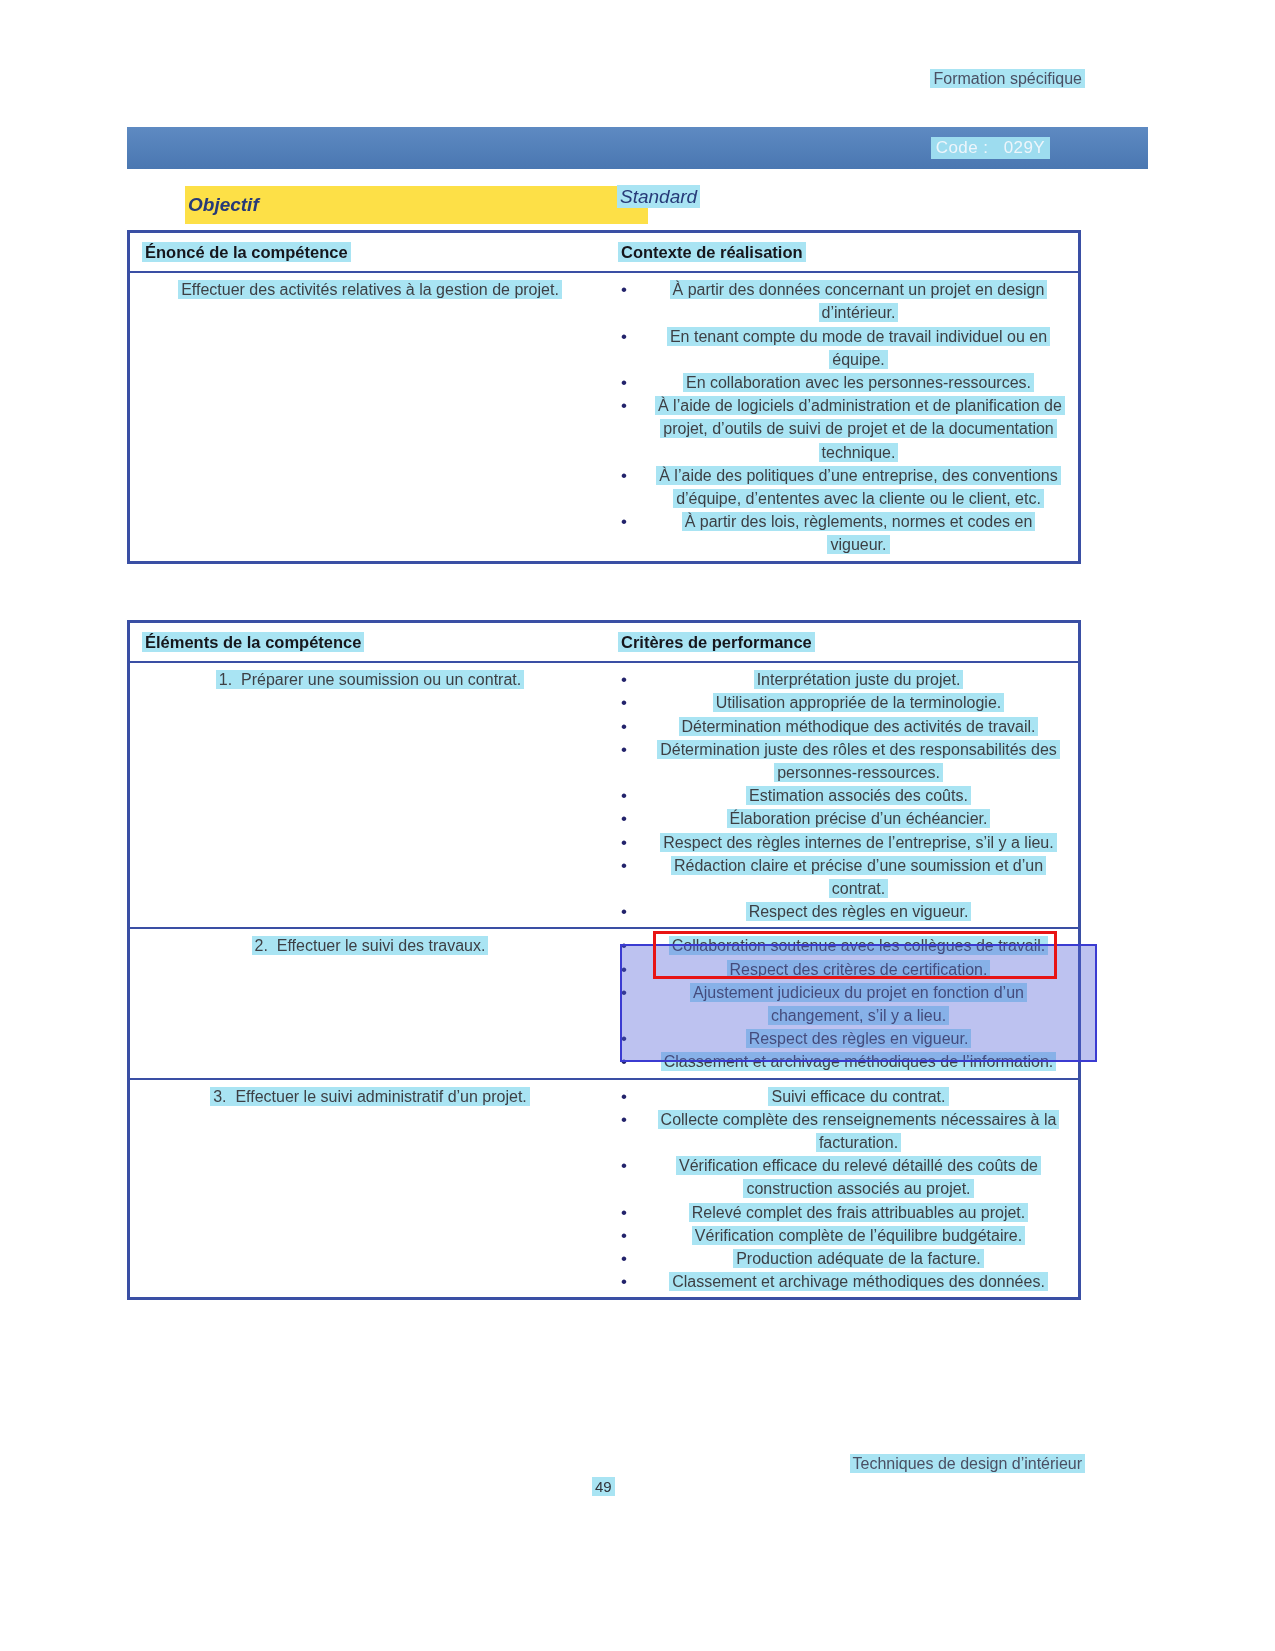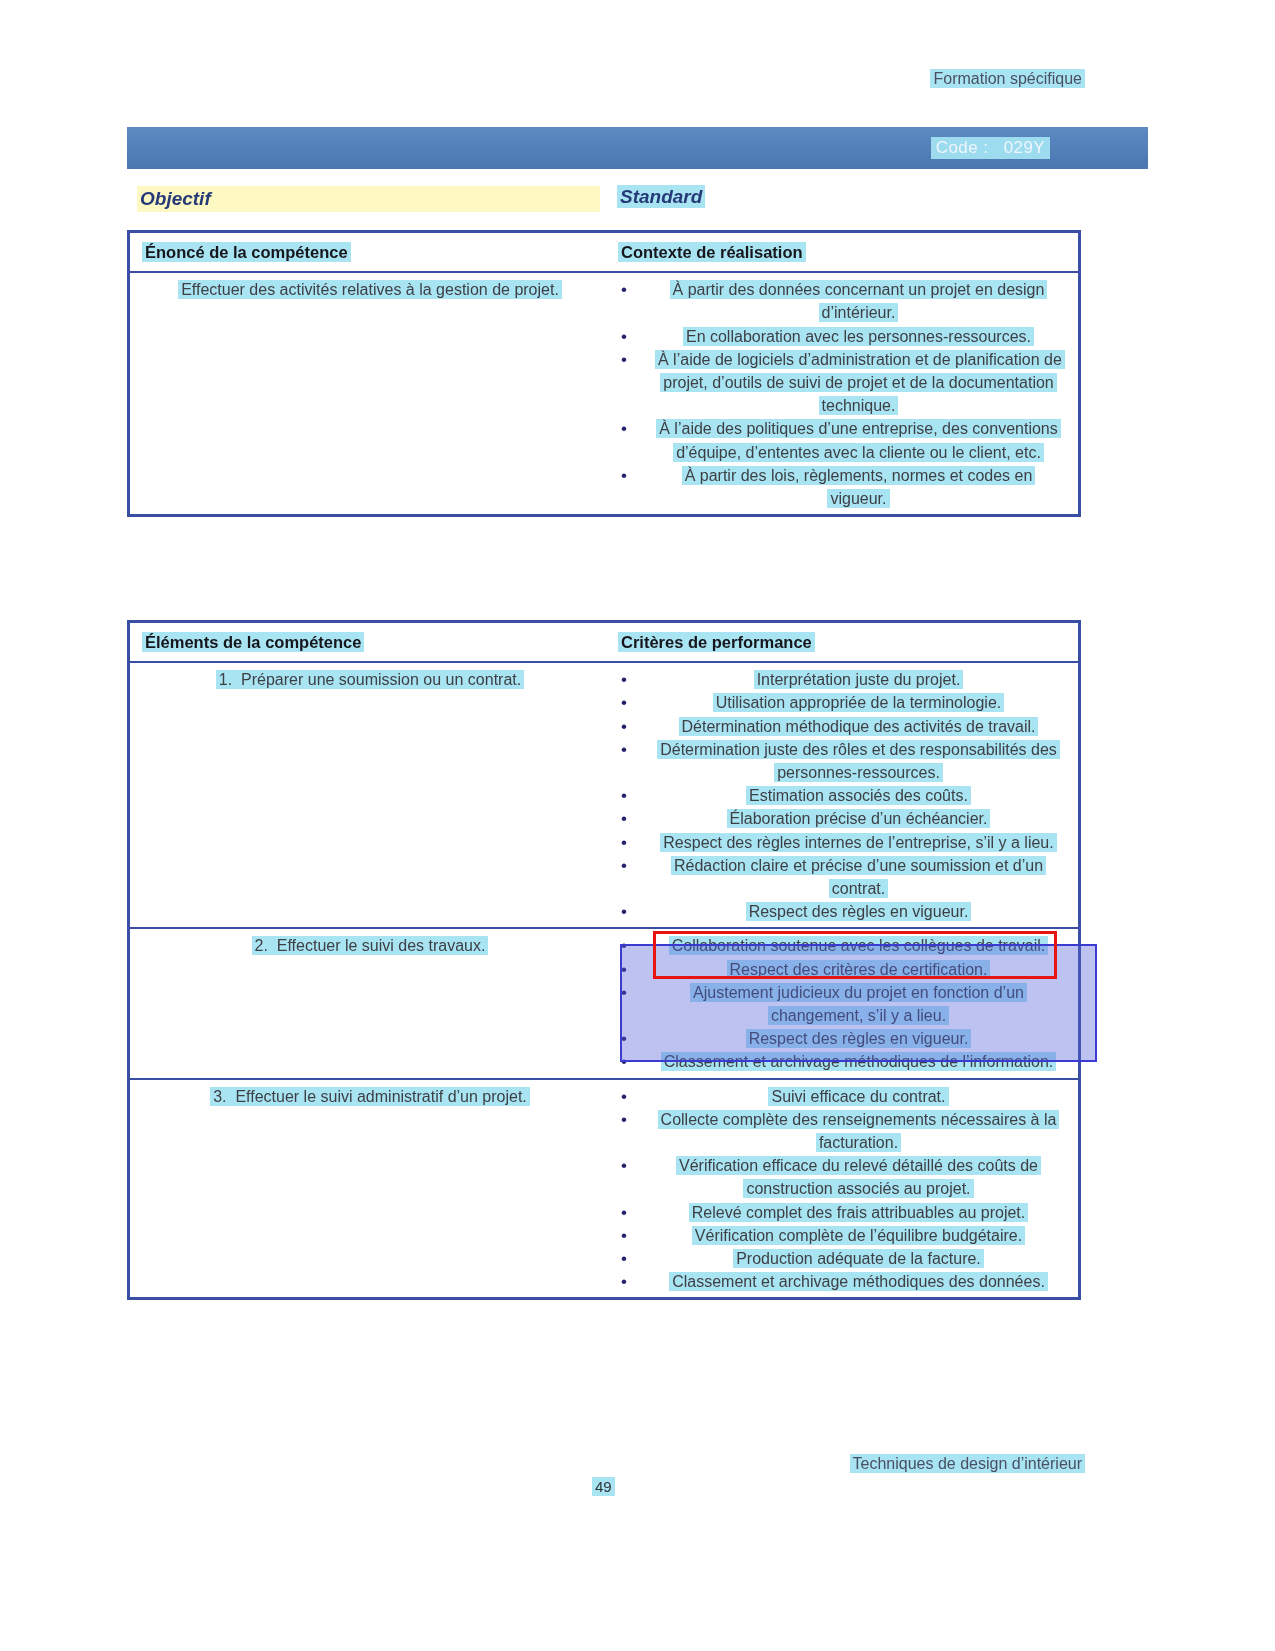--- a/index.html
+++ b/index.html
@@ -19,24 +19,24 @@
   .blue-bar {
     position:absolute; left:127px; top:127px; width:1021px; height:42px;
     background:linear-gradient(180deg,#5e8ac2 0%, #4a77b1 100%);
     display:flex; align-items:center; justify-content:flex-end; padding-right:98px;
   }
   .code-label { background:#9ddcef; color:#eef5fb; font-size:17px; padding:1px 5px; letter-spacing:0.4px; }
   
   .obj-row { position:absolute; left:137px; top:186px; width:954px; height:28px; }
   .objectif-txt {
     display:inline-block; width:463px; font-weight:bold; font-style:italic;
-    font-size:19px; color:#273a78; background:#fef9c3; padding:2px 3px;
+    font-size:19px; color:#273a78; background:#fde047; padding:8px 3px;margin-left:48px;
   }
   .standard-wrap { position:absolute; left:480px; top:0; }
-  .standard-txt { font-weight:bold; font-style:italic; font-size:19px; color:#273a78; }
+  .standard-txt { font-weight:normal; font-style:italic; font-size:19px; color:#273a78; }
   
   .table { position:absolute; left:127px; width:954px; border:3px solid #3a4fa4; background:#ffffff; }
   .t1 { top:230px; }
   .t2 { top:620px; }
   .thead { display:flex; padding:8px 0 7px; border-bottom:2px solid #3a4fa4; }
   .thead .hdr { font-weight:bold; color:#16161c; font-size:16.5px; }
   .col-l { width:488px; padding-left:12px; padding-right:20px; line-height:23.2px; }
   .col-r { flex:1; padding-right:16px; line-height:23.2px; }
   .trow { display:flex; padding:5px 0 4px;text-align:center; }
   .trow + .trow { border-top:2px solid #3a4fa4; }
@@ -88,20 +88,21 @@
         <span class="hl">Contexte de réalisation</span>
       </div>
     </div>
     <div class="trow">
       <div class="col-l">
         <span class="hl">Effectuer des activités relatives à la gestion de projet.</span>
       </div>
       <div class="col-r">
         <ul class="bullets">
           <li><span class="hl">À partir des données concernant un projet en design d’intérieur.</span></li>
+          <li><span class="hl">En tenant compte du mode de travail individuel ou en équipe.</span></li>
           <li><span class="hl">En collaboration avec les personnes-ressources.</span></li>
           <li><span class="hl">À l’aide de logiciels d’administration et de planification de projet, d’outils de suivi de projet et de la documentation technique.</span></li>
           <li><span class="hl">À l’aide des politiques d’une entreprise, des conventions d’équipe, d’ententes avec la cliente ou le client, etc.</span></li>
           <li><span class="hl">À partir des lois, règlements, normes et codes en vigueur.</span></li>
         </ul>
       </div>
     </div>
   </div>
 
   <div class="table t2">

